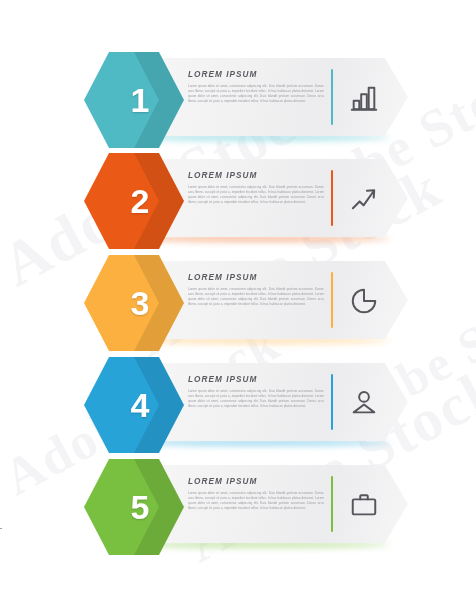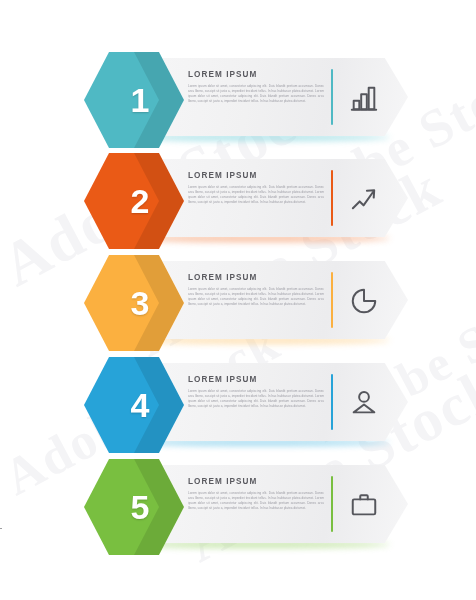--- a/index.html
+++ b/index.html
@@ -126,20 +126,21 @@
     left: 188px;
     top: 18px;
     width: 136px;
   }
   .row-title {
     font-size: 8.2px;
     font-weight: 700;
     letter-spacing: 1.05px;
     color: #5a5a60;
     margin-bottom: 5px;
+    font-style: italic;
   }
   .row-body {
     font-size: 3.05px;
     line-height: 1.62;
     color: #9a9aa2;
     letter-spacing: .05px;
     text-align: justify;
     filter: blur(.22px);
   }
 

